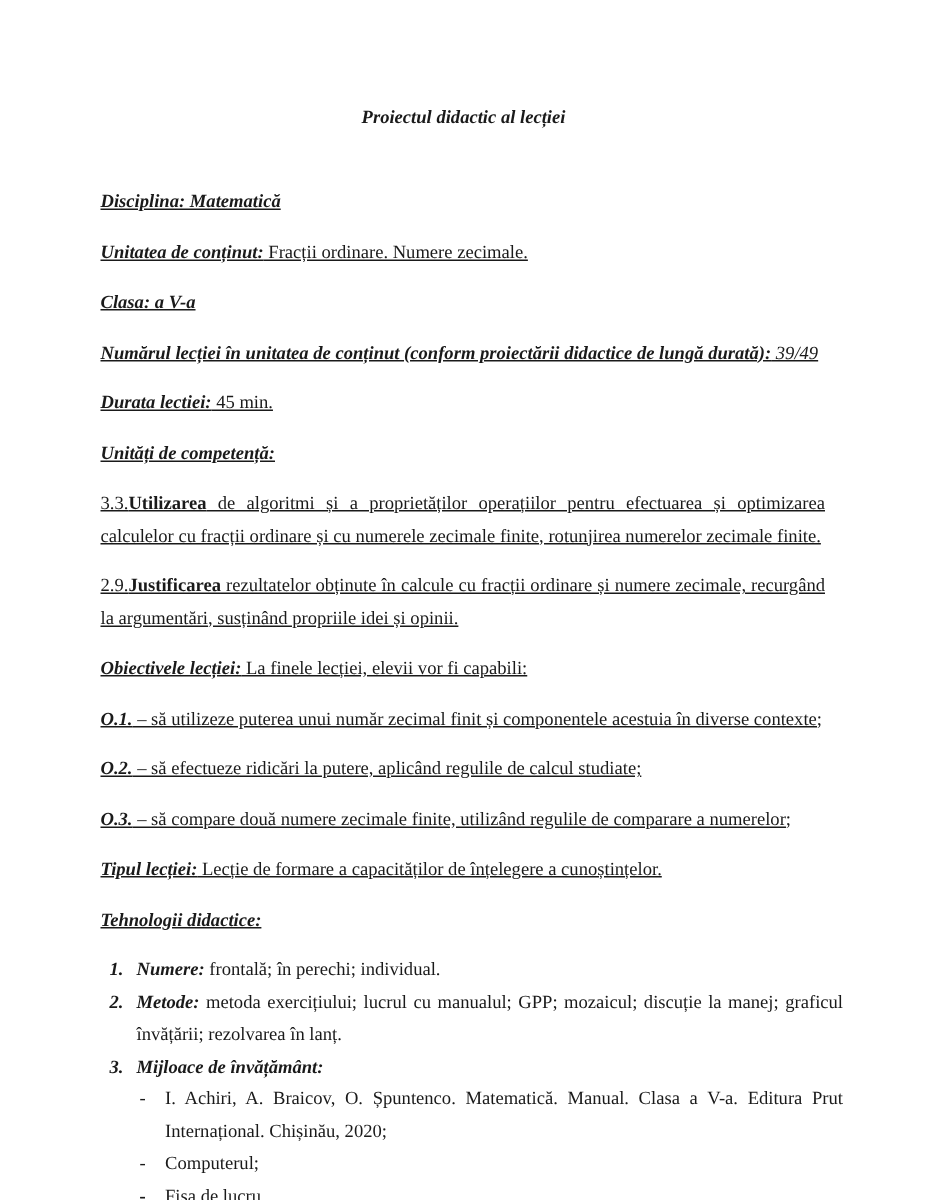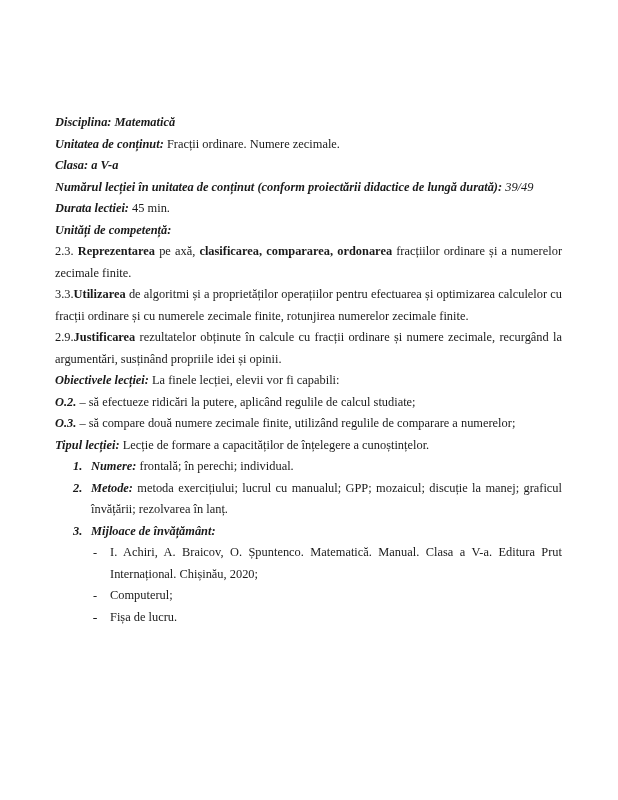--- a/index.html
+++ b/index.html
@@ -2,58 +2,60 @@
 <html><head>
 <meta charset="utf-8">
 <style>
   html, body { margin: 0; padding: 0; background: #ffffff; }
   body { width: 618px; height: 800px; overflow: hidden; position: relative;
          font-family: "Liberation Serif", "DejaVu Serif", serif; color: #1a1a1a; font-size: 12.4px; }
   .page { position: absolute; left: 0; top: 0; width: 618px; height: 800px; background: #fff; }
   .title { position: absolute; top: 71px; left: 0; width: 618px; text-align: center;
            font-weight: bold; font-style: italic; font-size: 12.4px; }
   .content { position: absolute; left: 55px; top: 112px; width: 507px; line-height: 21.5px; }
-  .line { margin: 0; padding: 0; text-align: justify; }
+  .line { margin: 12px; padding: 0; text-align: justify; text-decoration: underline; }
   .bi { font-weight: bold; font-style: italic; }
   .b { font-weight: bold; }
   .i { font-style: italic; }
   .num-list { margin: 0; padding: 0; list-style: none; }
   .num-item { position: relative; padding-left: 36px; text-align: justify; }
   .num-item .num { position: absolute; left: 18px; top: 0; font-weight: bold; font-style: italic; }
   .dash-list { margin: 0; padding: 0; list-style: none; }
   .dash-item { position: relative; padding-left: 55px; text-align: justify; }
   .dash-item .dash { position: absolute; left: 38px; top: 0; }
   .obj-label { font-weight: bold; font-style: italic; }
 </style>
 </head>
 <body>
 
 <div class="page">
+  <div class="title">Proiectul didactic al lecției</div>
 
   <div class="content">
     <p class="line bi">Disciplina: Matematică</p>
     <p class="line"><span class="bi">Unitatea de conținut:</span><span> Fracții ordinare. Numere zecimale.</span></p>
     <p class="line bi">Clasa: a V-a</p>
     <p class="line"><span class="bi">Numărul lecției în unitatea de conținut (conform proiectării didactice de lungă durată):</span><span class="i"> 39/49</span></p>
     <p class="line"><span class="bi">Durata lectiei:</span><span> 45 min.</span></p>
     <p class="line bi">Unități de competență:</p>
 
     <div id="competente">
-        <p class="line"><span>2.3. </span><span class="b">Reprezentarea</span><span> pe axă, </span><span class="b">clasificarea, compararea, ordonarea</span><span> fracțiilor ordinare și a numerelor zecimale finite.</span></p>
         <p class="line"><span>3.3.</span><span class="b">Utilizarea</span><span> de algoritmi și a proprietăților operațiilor pentru efectuarea și optimizarea calculelor cu fracții ordinare și cu numerele zecimale finite, rotunjirea numerelor zecimale finite.</span></p>
         <p class="line"><span>2.9.</span><span class="b">Justificarea</span><span> rezultatelor obținute în calcule cu fracții ordinare și numere zecimale, recurgând la argumentări, susținând propriile idei și opinii.</span></p>
       </div>
 
     <p class="line"><span class="bi">Obiectivele lecției:</span><span> La finele lecției, elevii vor fi capabili:</span></p>
     <div id="obiective">
+        <p class="line"><span class="obj-label">O.1.</span><span>  – să utilizeze puterea unui număr zecimal finit și componentele acestuia  în diverse contexte;</span></p>
         <p class="line"><span class="obj-label">O.2.</span><span>  – să efectueze ridicări la putere, aplicând regulile de calcul studiate;</span></p>
         <p class="line"><span class="obj-label">O.3.</span><span> – să compare două numere zecimale finite, utilizând regulile de comparare a numerelor;</span></p>
       </div>
 
     <p class="line"><span class="bi">Tipul lecției:</span><span> Lecție de formare a capacităților de înțelegere a cunoștințelor.</span></p>
+    <p class="line bi">Tehnologii didactice:</p>
     <ol class="num-list" id="tehnologii">
         <li class="num-item"><span class="num">1.</span><span class="bi">Numere:</span><span>  frontală;  în perechi; individual.</span></li>
         <li class="num-item"><span class="num">2.</span><span class="bi">Metode:</span><span> metoda exercițiului;  lucrul cu manualul; GPP; mozaicul; discuție la manej; graficul învățării; rezolvarea în lanț.</span></li>
         <li class="num-item"><span class="num">3.</span><span class="bi">Mijloace de învățământ:</span></li>
       </ol>
     <ul class="dash-list" id="mijloace">
         <li class="dash-item"><span class="dash">-</span><span>I. Achiri, A. Braicov, O. Șpuntenco. Matematică. Manual. Clasa a V-a. Editura Prut Internațional. Chișinău, 2020;</span></li>
         <li class="dash-item"><span class="dash">-</span><span>Computerul;</span></li>
         <li class="dash-item"><span class="dash">-</span></li>
         <li class="dash-item"><span class="dash">-</span><span>Fișa de lucru.</span></li>

